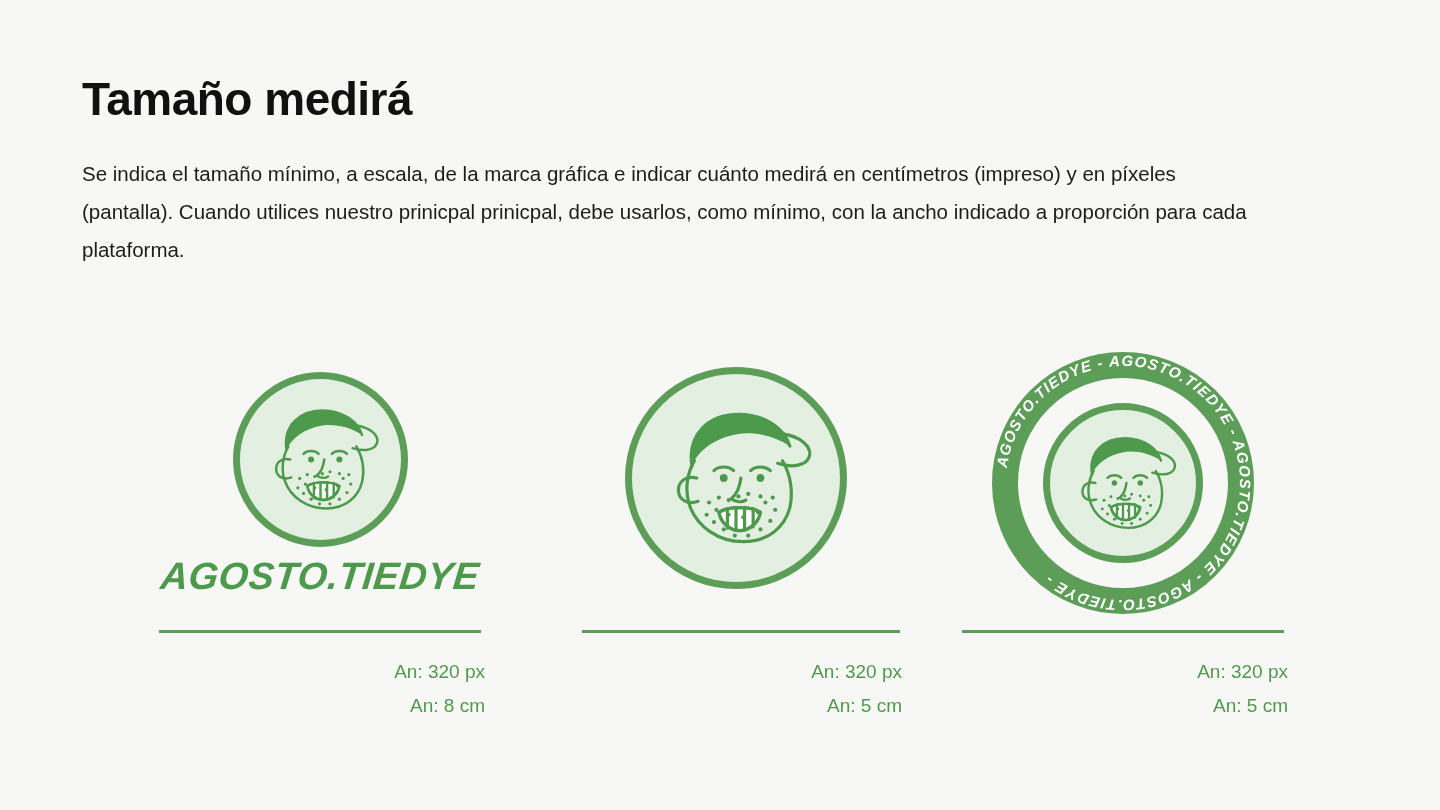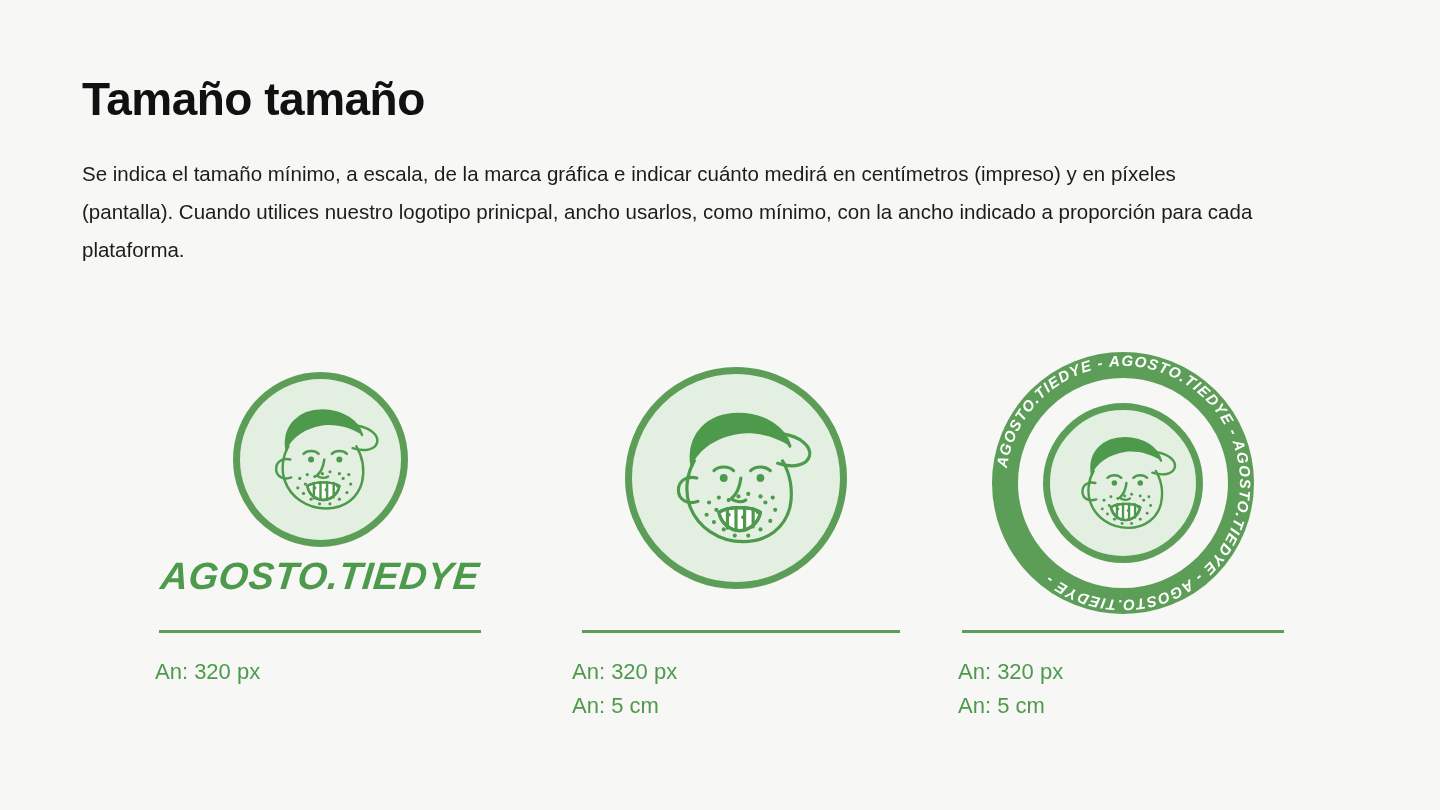--- a/index.html
+++ b/index.html
@@ -138,36 +138,36 @@
     background: #5c9e58;
   }
   .specimen.s1 .rule { left: 4px;  width: 322px; }
   .specimen.s2 .rule { left: 10px; width: 318px; }
   .specimen.s3 .rule { left: 4px;  width: 322px; }
 
   .measures {
     position: absolute;
     top: 300px;
     width: 330px;
-    text-align: left;
+    text-align: right;
     color: #4e9a4c;
-    font-size: 22px;
+    font-size: 19px;
     line-height: 34px;
   }
   .measures div { white-space: nowrap; }
 </style>
 </head>
 <body>
 
 <div class="page">
 
-  <h1 class="title">Tamaño tamaño</h1>
+  <h1 class="title">Tamaño medirá</h1>
 
   <div class="body-copy">
-    <p>Se indica el tamaño mínimo, a escala, de la marca gráfica e indicar cuánto medirá en centímetros (impreso) y en píxeles (pantalla). Cuando utilices nuestro logotipo prinicpal, ancho usarlos, como mínimo, con la ancho indicado a proporción para cada plataforma.</p>
+    <p>Se indica el tamaño mínimo, a escala, de la marca gráfica e indicar cuánto medirá en centímetros (impreso) y en píxeles (pantalla). Cuando utilices nuestro prinicpal prinicpal, debe usarlos, como mínimo, con la ancho indicado a proporción para cada plataforma.</p>
   </div>
 
   <div class="specimens">
 
     <div class="specimen s1">
       <div class="mark-area">
         <div class="badge b1"></div>
         <svg class="face-svg f1" viewBox="0 0 160 160">
           <g fill="none" stroke="#4e9a4c" stroke-width="2.6" stroke-linecap="round" stroke-linejoin="round">
             <path d="M44 70 C40 44 58 28 82 28 C104 28 120 40 124 54 C112 46 96 42 82 44 C64 47 50 56 44 70 Z" fill="#4e9a4c" stroke="none"></path>
@@ -205,20 +205,21 @@
               <circle cx="98" cy="108" r="1.7"></circle>
                 <circle cx="104" cy="100" r="1.7"></circle>
             </g>
           </g>
         </svg>
       </div>
       <div class="wordmark">AGOSTO.TIEDYE</div>
       <div class="rule"></div>
       <div class="measures">
         <div>An: 320 px</div>
+        <div>An: 8 cm</div>
       </div>
     </div>
 
     <div class="specimen s2">
       <div class="mark-area">
         <div class="badge b2"></div>
         <svg class="face-svg f2" viewBox="0 0 160 160">
           <g fill="none" stroke="#4e9a4c" stroke-width="2.6" stroke-linecap="round" stroke-linejoin="round">
             <path d="M44 70 C40 44 58 28 82 28 C104 28 120 40 124 54 C112 46 96 42 82 44 C64 47 50 56 44 70 Z" fill="#4e9a4c" stroke="none"></path>
             <path d="M118 44 C132 46 142 54 140 62 C138 70 126 72 114 68" fill="none"></path>

